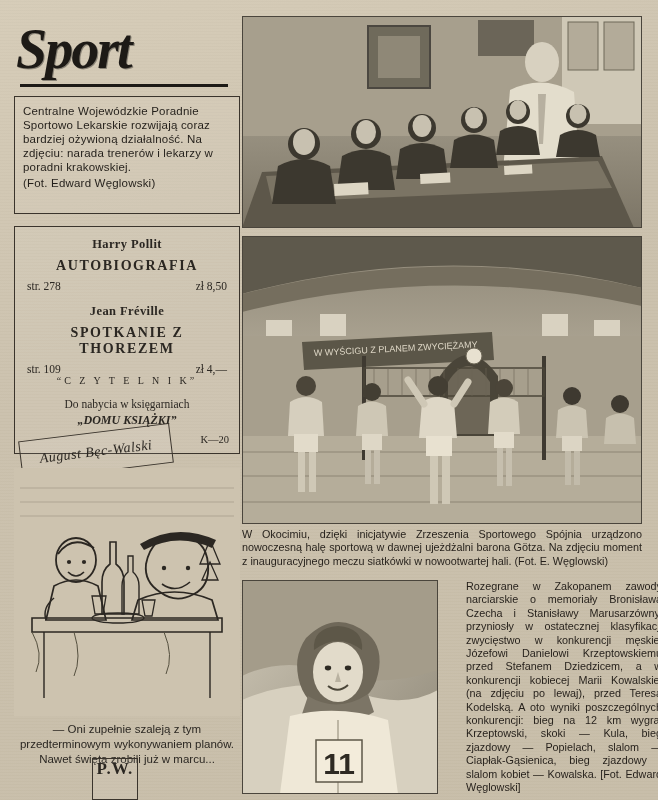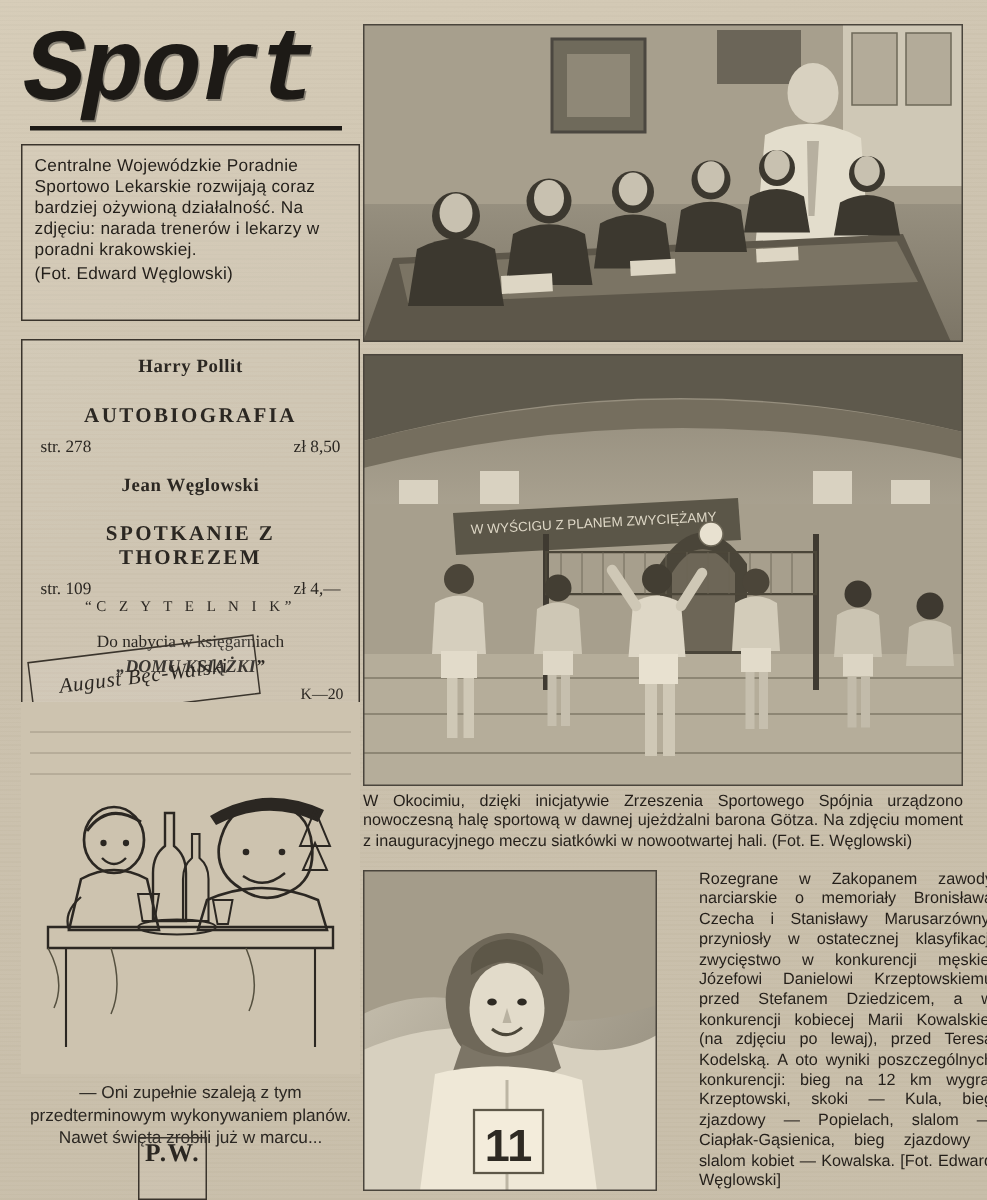--- a/index.html
+++ b/index.html
@@ -16,24 +16,24 @@
     background:
       repeating-linear-gradient(0deg, rgba(0,0,0,0.012) 0px, rgba(0,0,0,0.012) 1px, rgba(255,255,255,0.02) 1px, rgba(255,255,255,0.02) 3px),
       linear-gradient(160deg,#d6ccb8 0%,#cbc1ad 40%,#c7bda8 100%);
   }
   
   .masthead{
     position:absolute;left:16px;top:12px;width:218px;height:78px;
     overflow:hidden;
   }
   .masthead .word{
-    font-family:Liberation Mono, monospace;
+    font-family:Liberation Serif, serif;
     font-style:italic;
     font-weight:bold;
-    font-size:68px;
+    font-size:56px;
     letter-spacing:-2px;
     color:#1d1a16;
     line-height:74px;
     text-shadow:1px 1px 0 rgba(0,0,0,.35);
   }
   .masthead .rule{
     position:absolute;left:4px;top:72px;width:208px;height:3px;background:#1d1a16;
   }
   
   .leftcol{position:absolute;left:14px;top:96px;width:226px;}
@@ -49,21 +49,21 @@
   }
   .caption-box .cred{display:block;margin-top:2px;}
   .ad-box{
     margin-top:12px;
     border:1px solid #3a342c;
     padding:10px 8px 8px 8px;
     text-align:center;
     background:rgba(255,255,255,0.06);
   }
   .ad-author{font-size:12.5px;font-weight:bold;letter-spacing:.4px;text-align:center;}
-  .ad-title{font-size:14px;font-weight:bold;letter-spacing:1.6px;margin-top:18px;}
+  .ad-title{font-size:14px;font-weight:bold;letter-spacing:1.6px;margin-top:6px;}
   .ad-meta{display:flex;justify-content:space-between;font-size:11.5px;margin-top:6px;padding:0 4px;gap:16px;}
   .ad-sep{height:12px;}
   .ad-house{font-size:10px;font-weight:normal;letter-spacing:3px;}
   .ad-buy{font-size:11.5px;margin-top:12px;}
   .ad-shop{font-size:12px;font-weight:bold;font-style:italic;margin-top:3px;}
   .ad-code{font-size:10.5px;text-align:right;margin-top:6px;padding-right:2px;}
   
   .cartoon{position:absolute;left:14px;top:432px;width:226px;height:358px;}
   .cartoon-sign{
     position:absolute;left:6px;top:0;width:150px;height:38px;
@@ -122,21 +122,21 @@
     </div>
 
     <div class="ad-box">
       <div class="ad-author">Harry Pollit</div>
       <div class="ad-title">AUTOBIOGRAFIA</div>
       <div class="ad-meta">
         <span>str. 278</span>
         <span>zł 8,50</span>
       </div>
       <div class="ad-sep"></div>
-      <div class="ad-author">Jean Węglowski</div>
+      <div class="ad-author">Jean Fréville</div>
       <div class="ad-title">SPOTKANIE Z THOREZEM</div>
       <div class="ad-meta">
         <span>str. 109</span>
         <span>zł 4,—</span>
       </div>
       <div class="ad-house">“C Z Y T E L N I K”</div>
       <div class="ad-buy">Do nabycia w księgarniach</div>
       <div class="ad-shop">„DOMU KSIĄŻKI”</div>
       <div class="ad-code">K—20</div>
     </div>

